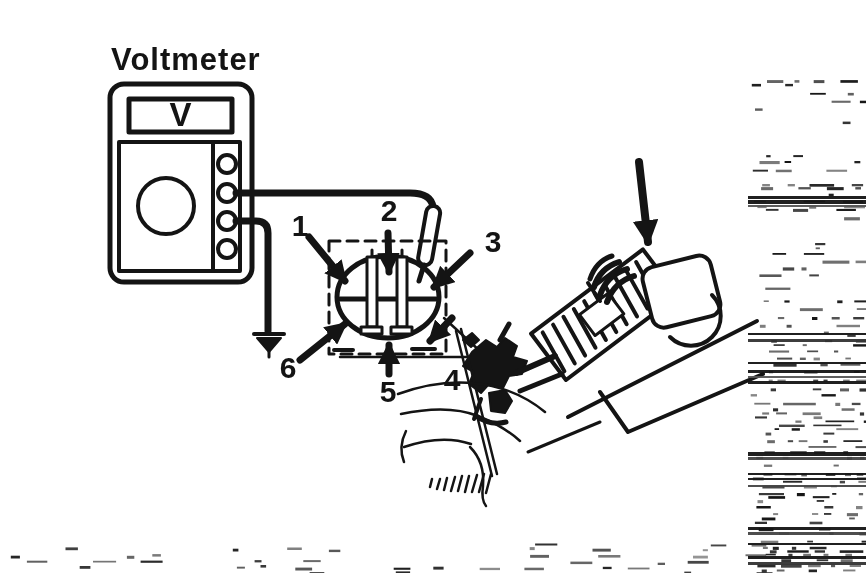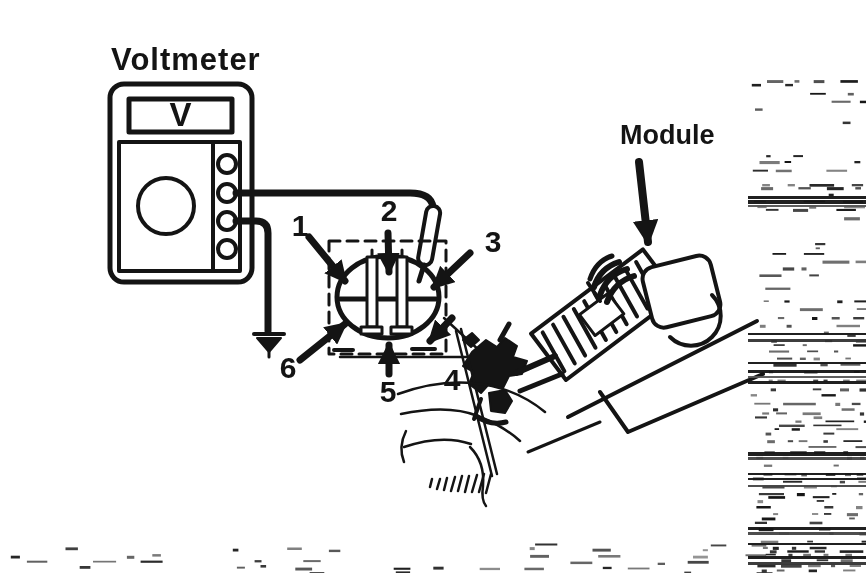--- a/index.html
+++ b/index.html
@@ -433,21 +433,21 @@
           <rect x="466.2" y="573.9" width="21.8" height="1.7" fill="#141414" opacity="0.78"></rect>
           <rect x="517.9" y="573.6" width="18.4" height="2.4" fill="#141414" opacity="0.88"></rect>
           <rect x="684.3" y="571.6" width="6.8" height="1.7" fill="#141414" opacity="0.82"></rect>
           <rect x="756.6" y="572.0" width="15.9" height="1.8" fill="#141414" opacity="0.67"></rect>
         </g>
     </g>
   </svg>
 
   <div class="lbl lbl-voltmeter">Voltmeter</div>
   <div class="lbl lbl-vdisplay">V</div>
-  <div class="lbl lbl-ignition"><br><span>Module</span></div>
+  <div class="lbl lbl-ignition"><br></div>
 
   <div class="pin p1">1</div>
   <div class="pin p2">2</div>
   <div class="pin p3">3</div>
   <div class="pin p4">4</div>
   <div class="pin p5">5</div>
   <div class="pin p6">6</div>
 </div>
 
 </body></html>

